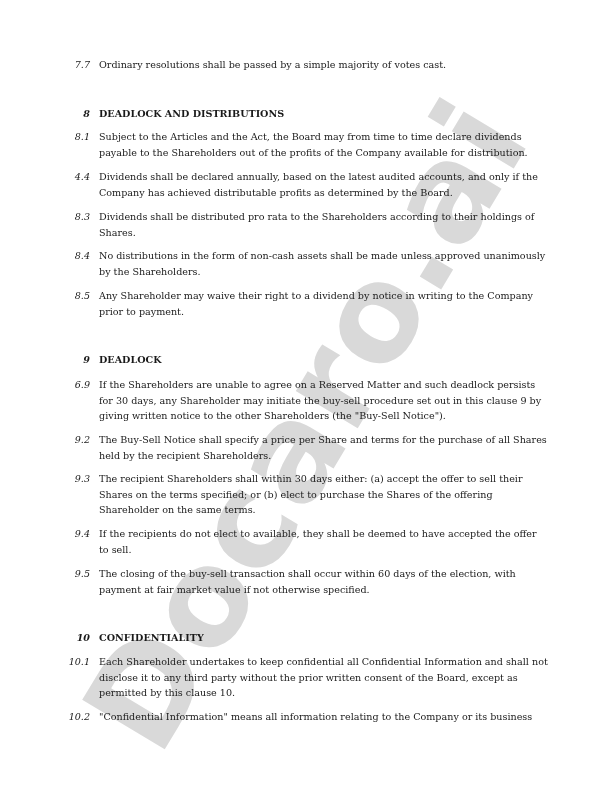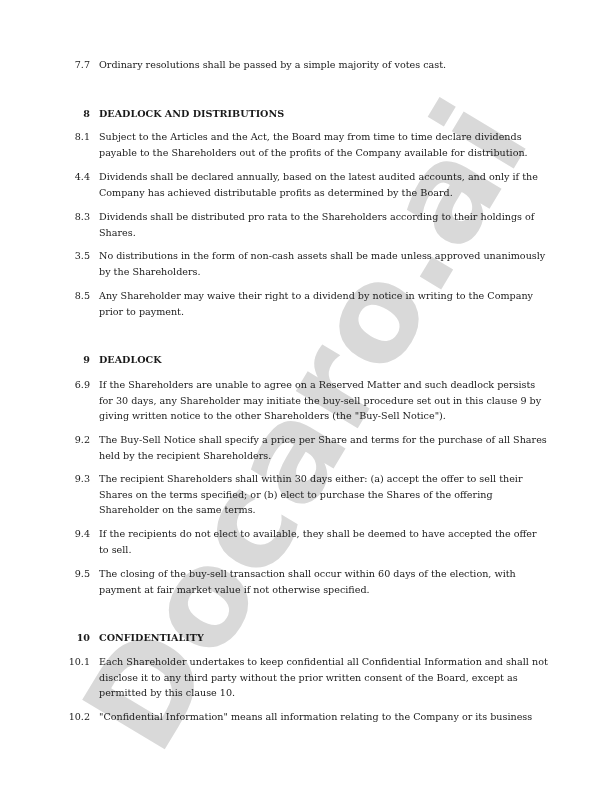--- a/index.html
+++ b/index.html
@@ -12,21 +12,21 @@
   .watermark {
     position: absolute; left: 306px; top: 425px;
     transform: translate(-50%, -50%) rotate(-59deg);
     font-family: "DejaVu Sans", "Liberation Sans", sans-serif;
     font-weight: bold; font-size: 132px; letter-spacing: 2px;
     color: #d9d9d9; white-space: nowrap; z-index: 0; line-height: 1;
     user-select: none;
   }
   .content { position: absolute; left: 0; top: 0; width: 612px; z-index: 1; }
   .row { position: absolute; left: 0; width: 612px; font-size: 9.6px; line-height: 15.6px; }
-  .num { position: absolute; right: 522px; top: 0; text-align: right; white-space: nowrap; }
+  .num { position: absolute; right: 522px; top: 0; text-align: right; white-space: nowrap; font-style: italic; }
   .text { position: absolute; left: 99px; width: 450px; top: 0; }
   .heading .num, .heading .text { font-weight: bold; }
   b { font-weight: normal; }
 </style>
 </head>
 <body>
 
 <div class="page">
   <div class="watermark">Docaro.ai</div>
   <div class="content" id="content">
@@ -44,21 +44,21 @@
       </div>
       <div class="row" style="top: 169px;">
         <div class="num">4.4</div>
         <div class="text">Dividends shall be declared annually, based on the latest audited accounts, and only if the <b>Company</b> has achieved distributable profits as determined by the <b>Board</b>.</div>
       </div>
       <div class="row" style="top: 209px;">
         <div class="num">8.3</div>
         <div class="text">Dividends shall be distributed pro rata to the <b>Shareholders</b> according to their holdings of <b>Shares</b>.</div>
       </div>
       <div class="row" style="top: 248px;">
-        <div class="num">3.5</div>
+        <div class="num">8.4</div>
         <div class="text">No distributions in the form of non-cash assets shall be made unless approved unanimously by the <b>Shareholders</b>.</div>
       </div>
       <div class="row" style="top: 288px;">
         <div class="num">8.5</div>
         <div class="text">Any <b>Shareholder</b> may waive their right to a dividend by notice in writing to the <b>Company</b> prior to payment.</div>
       </div>
       <div class="row heading" style="top: 352px;">
         <div class="num">9</div>
         <div class="text">DEADLOCK</div>
       </div>

